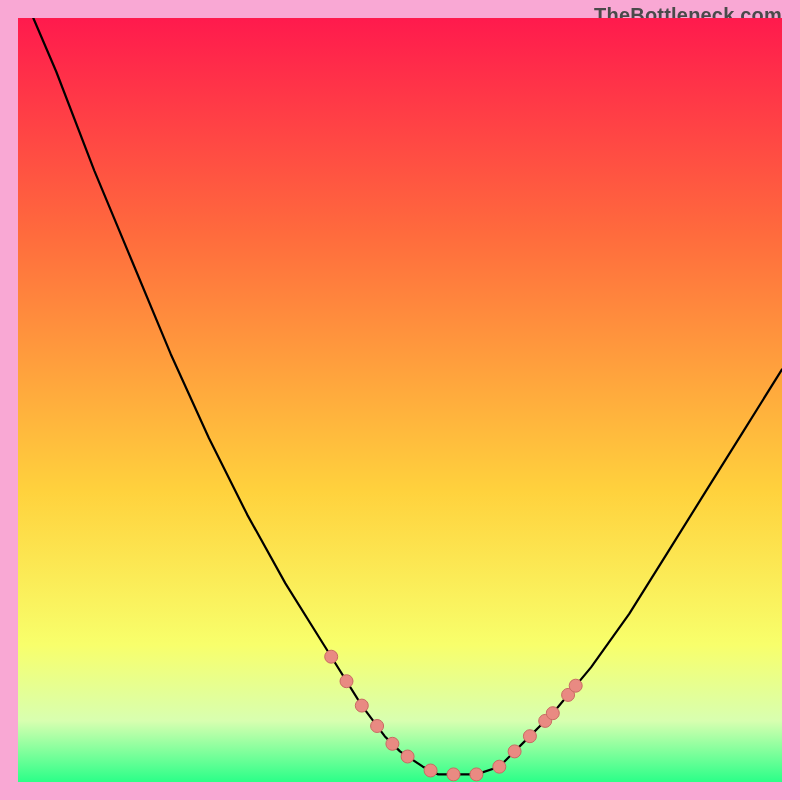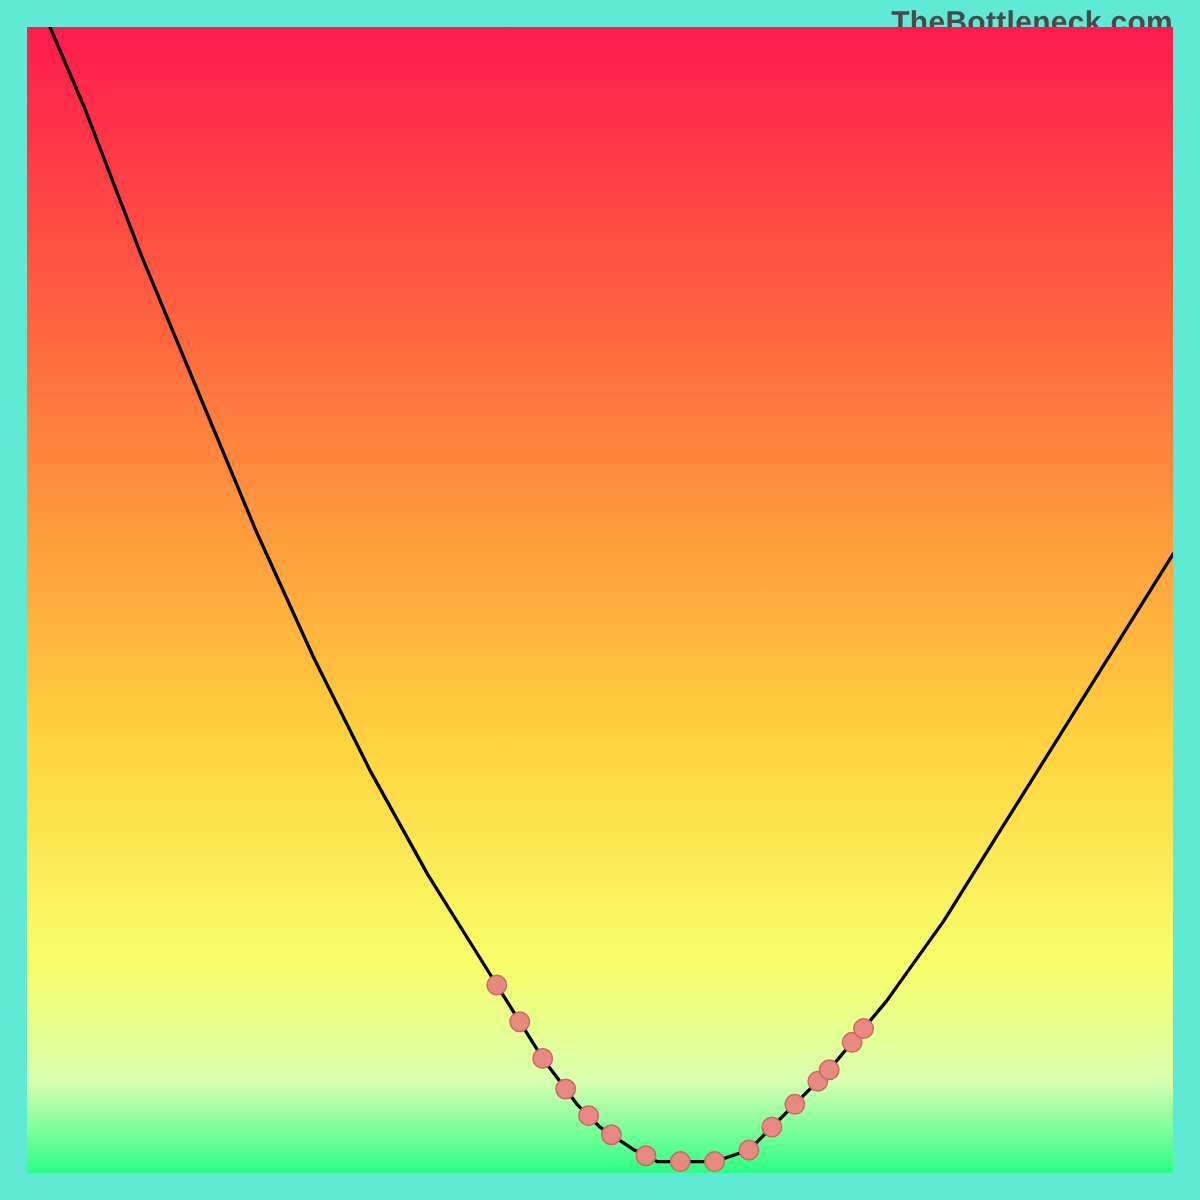--- a/index.html
+++ b/index.html
@@ -8,21 +8,21 @@
     width: 800px;
     height: 800px;
     background: #000;
     overflow: hidden;
     font-family: Arial, Helvetica, sans-serif;
   }
   .stage {
     position: relative;
     width: 800px;
     height: 800px;
-    background: #5eead4;
+    background: #f9a8d4;
   }
   .plot {
     position: absolute;
     left: 18px;
     top: 18px;
     width: 764px;
     height: 764px;
   }
   .watermark {
     position: absolute;

